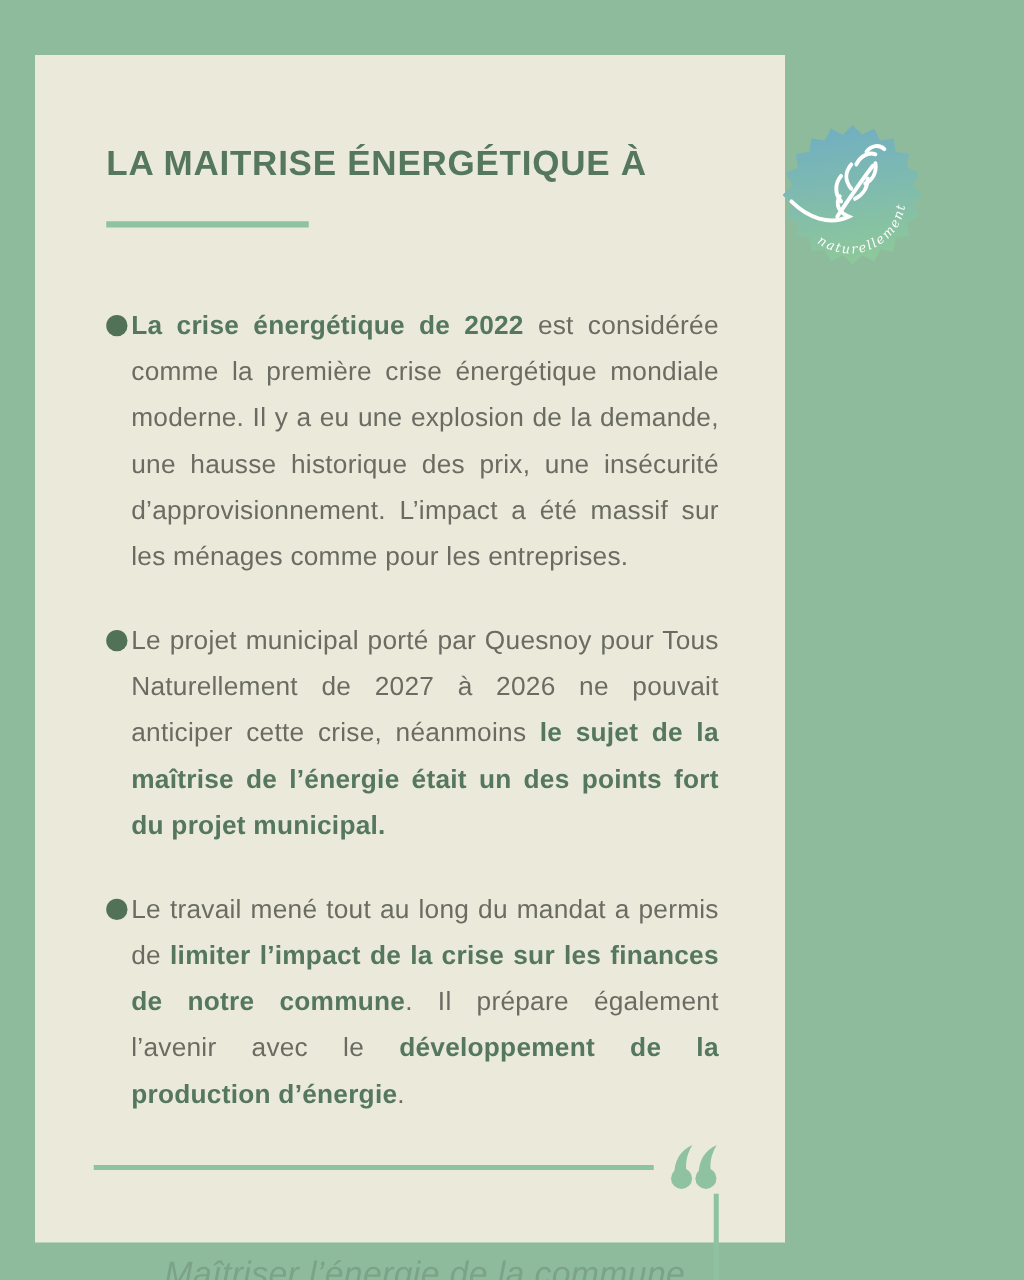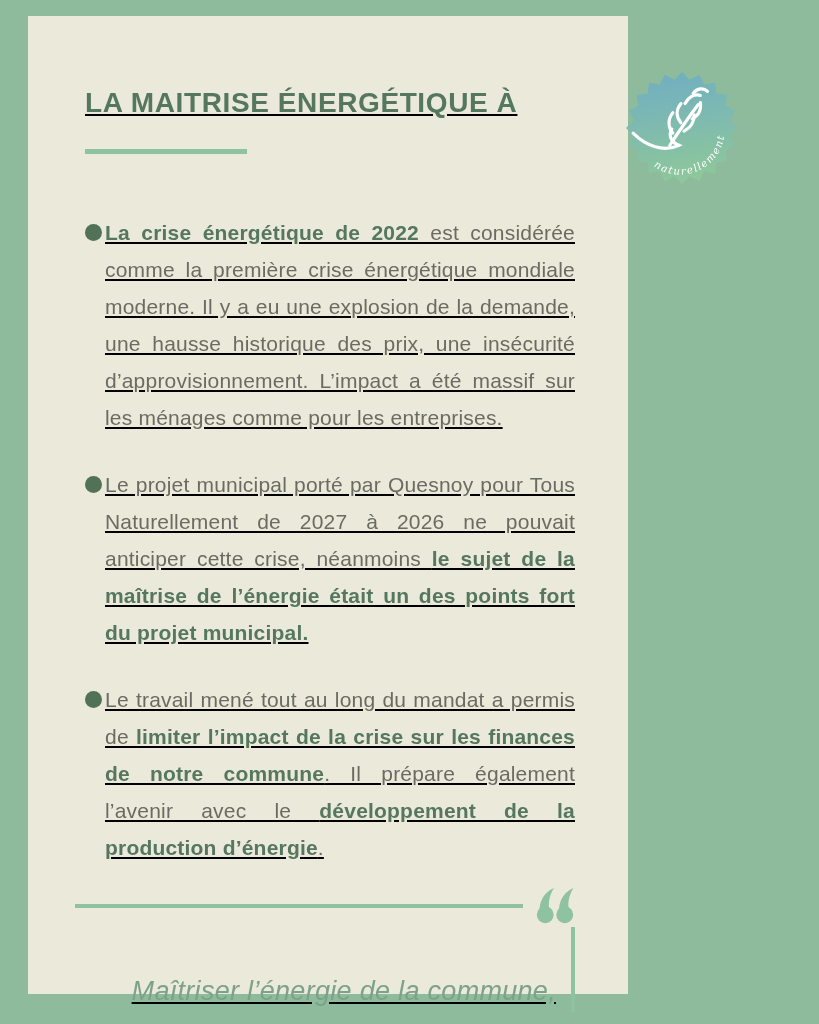--- a/index.html
+++ b/index.html
@@ -5,22 +5,21 @@
   * { box-sizing: border-box; }
   html, body { margin: 0; padding: 0; }
   body {
     width: 819px; height: 1024px;
     background: #8ebb9b;
     font-family: "Liberation Sans", "DejaVu Sans", sans-serif;
     overflow: hidden;
   }
   .frame {
     width: 657px; height: 1024px;
-    padding: 16px 29px 30px 28px;
-    text-decoration: underline;
+    padding: 44px 29px 30px 28px;
   }
   .card {
     position: relative;
     width: 100%; height: 100%;
     background: #ebe9d9;
     padding: 64px 53px 46px 57px;
   }
   
   .page-title {
     margin: 0;

